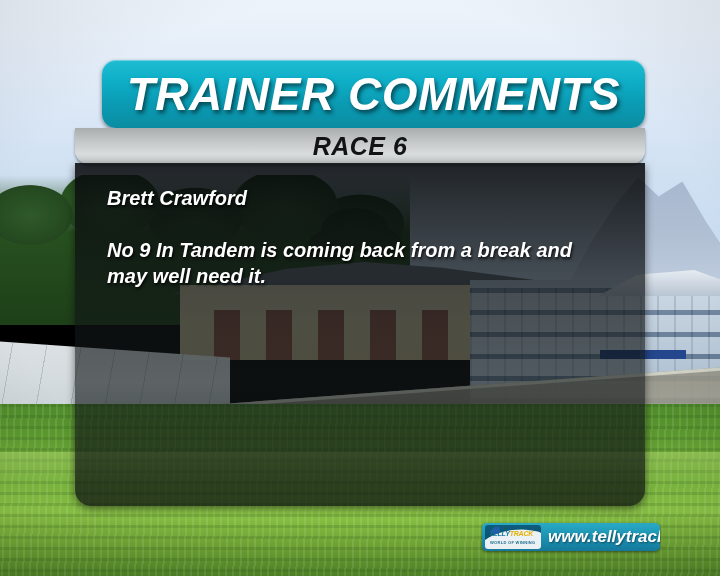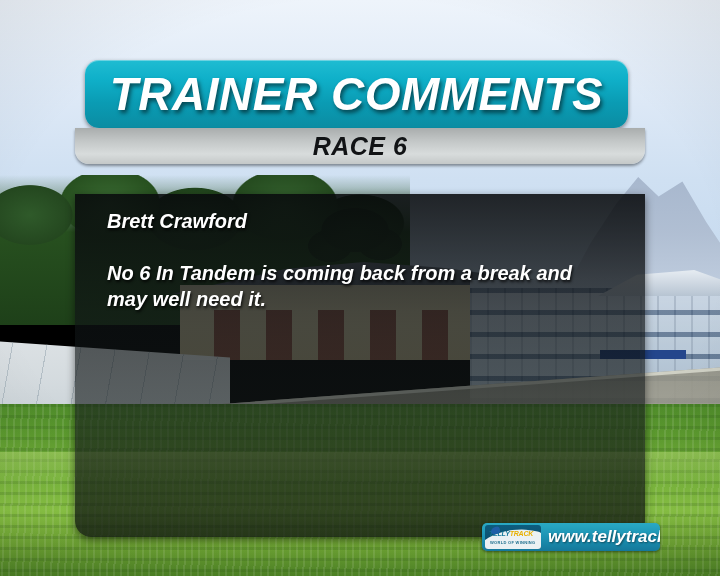--- a/index.html
+++ b/index.html
@@ -131,21 +131,21 @@
     background: linear-gradient(to bottom, rgba(190,226,120,.45), rgba(190,226,120,0));
   }
   
   .bg-vignette {
     position:absolute; inset:0;
     background: radial-gradient(ellipse 110% 100% at 50% 45%, rgba(0,0,0,0) 45%, rgba(0,0,0,.22) 100%);
   }
 
   
   .title-bar {
-    position:absolute; left:85px; top:60px; width:543px; height:68px;
+    position:absolute; left:102px; top:60px; width:543px; height:68px;
     border-radius: 14px;
     background: linear-gradient(to bottom, #1fbcd2 0%, #0fb0c9 28%, #0a9cb4 62%, #0b8ca2 100%);
     box-shadow: 0 2px 4px rgba(0,0,0,.45), inset 0 1px 0 rgba(255,255,255,.35);
     display:flex; align-items:center; justify-content:center;
   }
   .title-bar .title-text {
     font-size: 46px;
     font-weight: bold;
     font-style: italic;
     color: #ffffff;
@@ -170,23 +170,22 @@
     letter-spacing: .5px;
     white-space: nowrap;
   }
 
   
   .comments-panel {
     position:absolute; left:75px; top:163px; width:570px; height:343px;
     border-radius: 0 0 16px 16px;
     background: linear-gradient(to bottom, rgba(8,10,12,.88) 0%, rgba(14,18,20,.70) 34%, rgba(20,26,26,.62) 64%, rgba(10,14,14,.74) 100%);
     box-shadow: 0 3px 8px rgba(0,0,0,.5);
-    padding: 14px 26px 0 32px;
+    padding: 22px 26px 0 32px;
     box-sizing: border-box;
-    margin-top: 31px;
   }
   .comment-block { margin-bottom: 26px; }
   .comment-block:last-child { margin-bottom: 0; }
   .trainer-name, .comment-text {
     font-size: 20px;
     font-weight: bold;
     font-style: italic;
     color: #ffffff;
     line-height: 26px;
     text-shadow: 1px 2px 3px rgba(0,0,0,.85);
@@ -280,21 +279,21 @@
   </div>
 
   <div class="comments-panel">
 
     <div class="comment-block">
       <p class="trainer-name">Brett Crawford</p>
     </div>
 
 
     <div class="comment-block">
-      <p class="comment-text">No 6 In Tandem is coming back from a break and may well need it.</p>
+      <p class="comment-text">No 9 In Tandem is coming back from a break and may well need it.</p>
     </div>
 
   </div>
 
   <div class="tt-banner">
     <div class="tt-logo">
       <div class="swoosh"></div>
       <div class="dot"></div>
       <div class="mark"><span>TELLY</span><em>TRACK</em></div>
       <div class="tag">WORLD OF WINNING</div>

